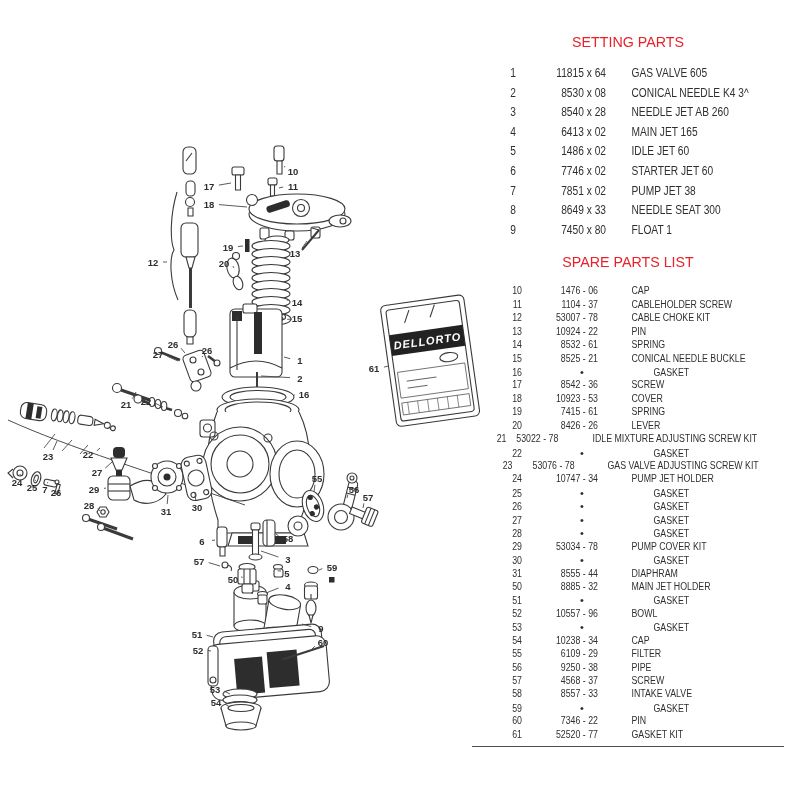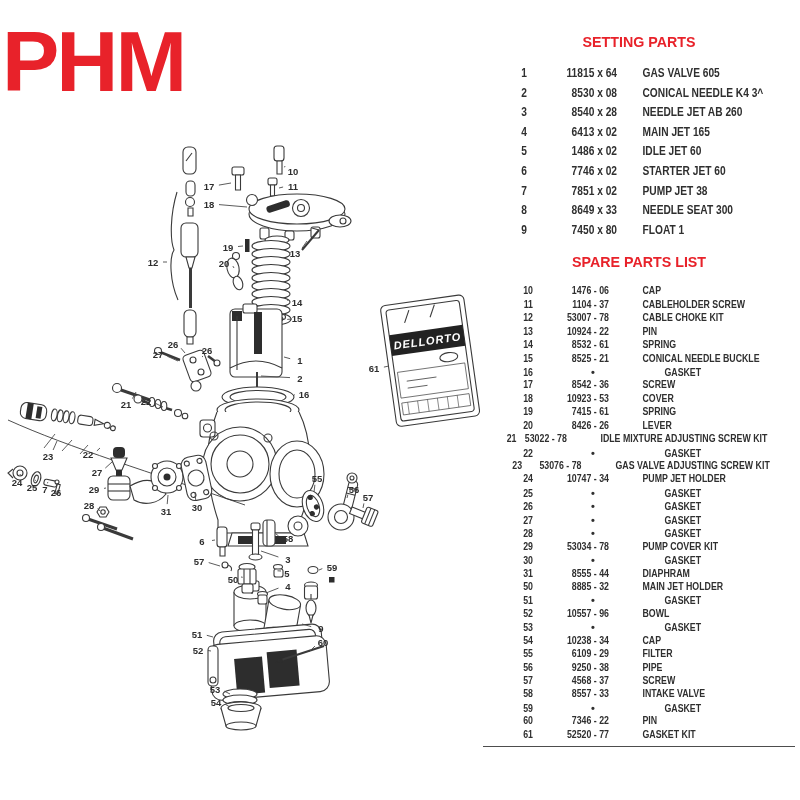--- a/index.html
+++ b/index.html
@@ -8,42 +8,41 @@
 
   .logo{position:absolute;left:2px;top:18px;font-size:86px;font-weight:700;
         letter-spacing:-3px;line-height:1;color:var(--accent,#ea1c24);}
 
   #diagram{position:absolute;left:0;top:0;width:800px;height:800px;}
   #diagram *{vector-effect:non-scaling-stroke;}
 
   .callout{position:absolute;transform:translate(-50%,-50%);
            font-size:9.5px;font-weight:600;color:#2e2e2e;letter-spacing:0;}
 
-  .right{position:absolute;left:483px;top:33px;width:312px;color:#2f2f2f;font-weight:700;}
+  .right{position:absolute;left:472px;top:33px;width:312px;color:#2f2f2f;font-weight:400;}
   .sec-title{color:var(--accent,#ea1c24);font-size:15.5px;text-align:center;
              transform:scaleX(.92);transform-origin:50% 50%;margin:0 0 15px 0;white-space:nowrap;}
   .spare-title{margin-top:11px;margin-bottom:14px;}
   .prow{display:flex;align-items:baseline;white-space:nowrap;}
   .setting .prow{height:19.6px;font-size:12px;}
   .spare .prow{height:13.45px;font-size:10px;}
   .c-num{width:50px;text-align:right;transform:scaleX(.88);transform-origin:100% 50%;}
   .setting .c-num{width:44px;transform:scaleX(.85);}
   .c-code{width:76px;text-align:right;transform:scaleX(.88);transform-origin:100% 50%;}
   .setting .c-code{width:90px;transform:scaleX(.85);}
   .c-code.bullet{transform:none;text-align:center;padding-left:22px;font-size:11px;}
   .c-desc{flex:1;padding-left:38px;transform:scaleX(.88);transform-origin:0 50%;}
   .setting .c-desc{padding-left:30px;transform:scaleX(.85);}
   .spare{border-bottom:1.5px solid #4d4d4d;padding-bottom:4px;}
 </style>
 </head>
 <body>
 
 <div class="page">
 
-  <div class="logo">PHM</div>
 
   <svg id="diagram" viewBox="0 0 800 800" fill="none" stroke="#3a3a3a" stroke-width="1.1">
 
     <g>
       <rect x="274" y="146" width="10" height="15" rx="3" fill="#fff"></rect>
       <rect x="277" y="161" width="5" height="13" fill="#fff"></rect>
       <rect x="232" y="167" width="12" height="8" rx="2" fill="#fff"></rect>
       <rect x="235.5" y="175" width="5" height="15" fill="#fff"></rect>
       <rect x="268" y="178" width="9" height="7" rx="2" fill="#fff"></rect>
       <rect x="270.5" y="185" width="4" height="11" fill="#fff"></rect>

